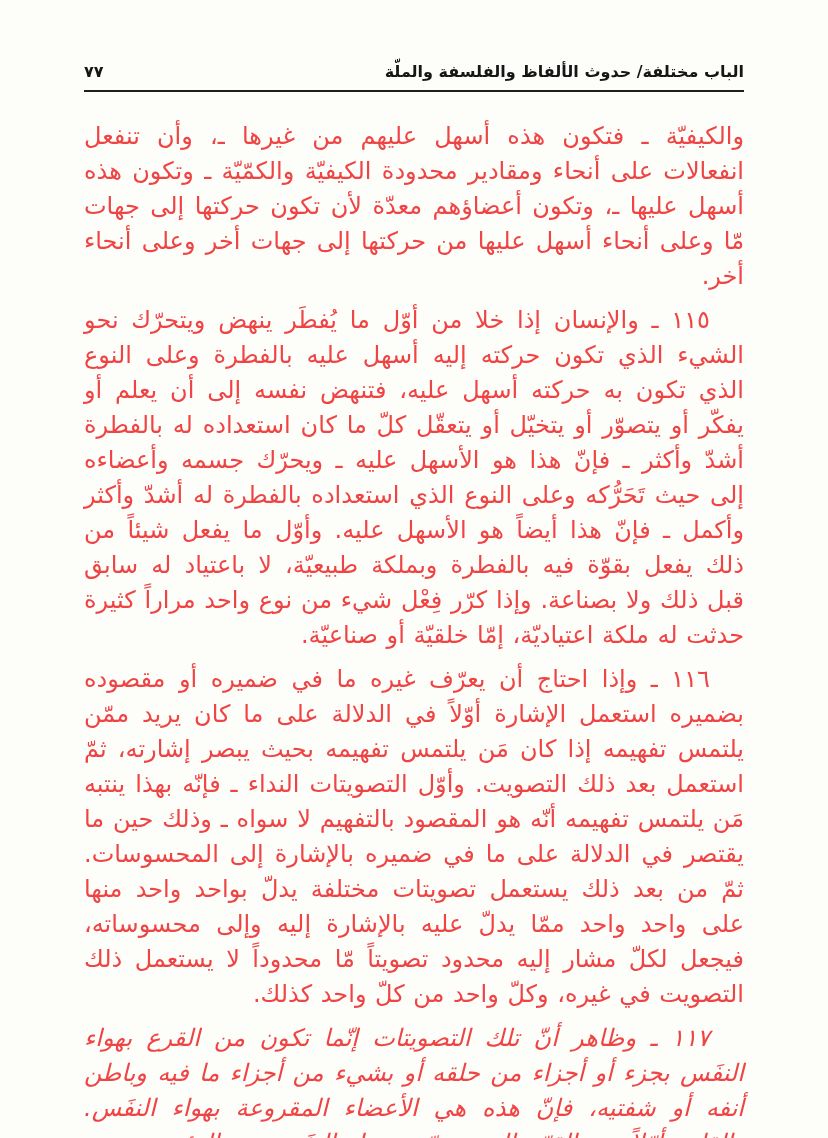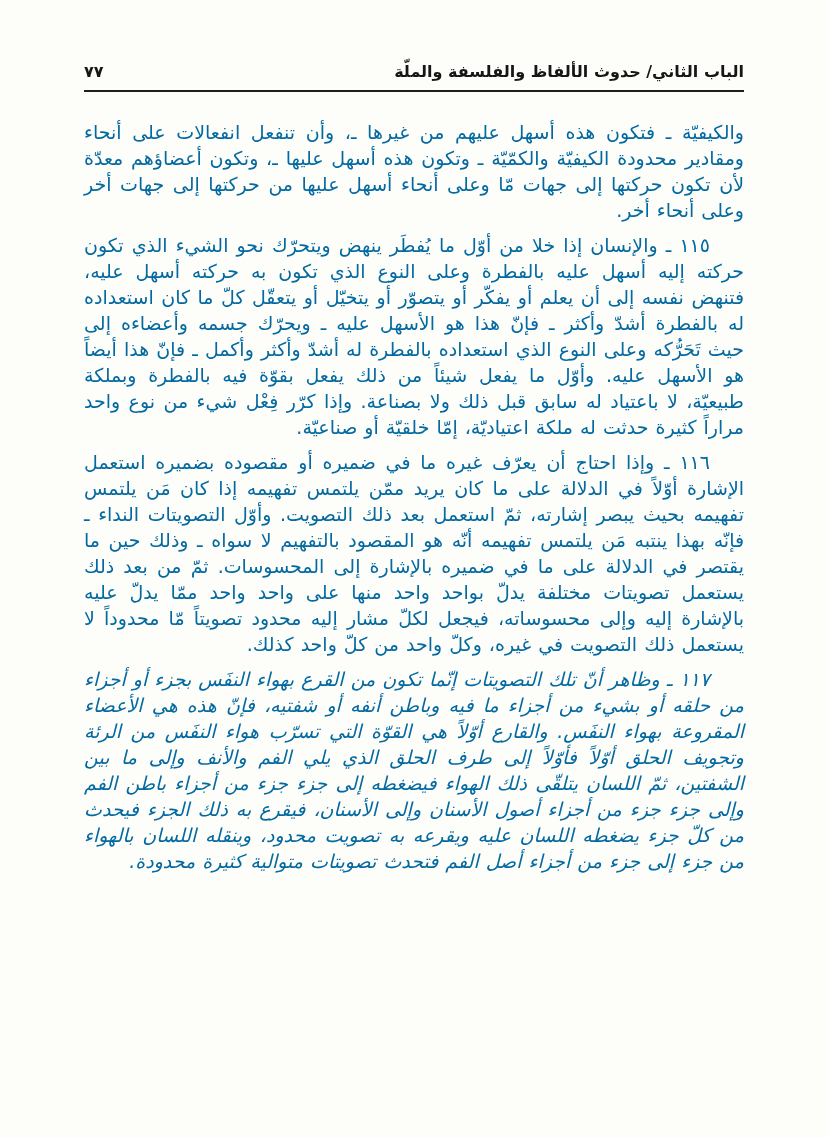--- a/index.html
+++ b/index.html
@@ -33,39 +33,39 @@
   }
   .header-rule {
     border: 0;
     border-top: 2px solid #1e1e1e;
     margin: 9px 0 0 0;
   }
   .body-text {
     margin-top: 27px;
   }
   .para {
-    font-size: 19px;
-    line-height: 26px;
+    font-size: 24px;
+    line-height: 35px;
     text-align: justify;
     margin: 0 0 9px 0;
-    color: #0369a1;
+    color: #ef4444;
     word-spacing: 1px;
   }
   .para.indent {
     text-indent: 34px;
   }
   .para:last-child { margin-bottom: 0; font-style: italic; }
 </style>
 </head>
 <body>
 
 <div class="page">
 
   <div class="header">
-    <div class="running-title">الباب الثاني/ حدوث الألفاظ والفلسفة والملّة</div>
+    <div class="running-title">الباب مختلفة/ حدوث الألفاظ والفلسفة والملّة</div>
     <div class="page-number">٧٧</div>
   </div>
 
   <hr class="header-rule">
 
   <div class="body-text">
     <p class="para">والكيفيّة ـ فتكون هذه أسهل عليهم من غيرها ـ، وأن تنفعل انفعالات على أنحاء ومقادير محدودة الكيفيّة والكمّيّة ـ وتكون هذه أسهل عليها ـ، وتكون أعضاؤهم معدّة لأن تكون حركتها إلى جهات مّا وعلى أنحاء أسهل عليها من حركتها إلى جهات أخر وعلى أنحاء أخر.</p>
     <p class="para indent">١١٥ ـ والإنسان إذا خلا من أوّل ما يُفطَر ينهض ويتحرّك نحو الشيء الذي تكون حركته إليه أسهل عليه بالفطرة وعلى النوع الذي تكون به حركته أسهل عليه، فتنهض نفسه إلى أن يعلم أو يفكّر أو يتصوّر أو يتخيّل أو يتعقّل كلّ ما كان استعداده له بالفطرة أشدّ وأكثر ـ فإنّ هذا هو الأسهل عليه ـ ويحرّك جسمه وأعضاءه إلى حيث تَحَرُّكه وعلى النوع الذي استعداده بالفطرة له أشدّ وأكثر وأكمل ـ فإنّ هذا أيضاً هو الأسهل عليه. وأوّل ما يفعل شيئاً من ذلك يفعل بقوّة فيه بالفطرة وبملكة طبيعيّة، لا باعتياد له سابق قبل ذلك ولا بصناعة. وإذا كرّر فِعْل شيء من نوع واحد مراراً كثيرة حدثت له ملكة اعتياديّة، إمّا خلقيّة أو صناعيّة.</p>
     <p class="para indent">١١٦ ـ وإذا احتاج أن يعرّف غيره ما في ضميره أو مقصوده بضميره استعمل الإشارة أوّلاً في الدلالة على ما كان يريد ممّن يلتمس تفهيمه إذا كان مَن يلتمس تفهيمه بحيث يبصر إشارته، ثمّ استعمل بعد ذلك التصويت. وأوّل التصويتات النداء ـ فإنّه بهذا ينتبه مَن يلتمس تفهيمه أنّه هو المقصود بالتفهيم لا سواه ـ وذلك حين ما يقتصر في الدلالة على ما في ضميره بالإشارة إلى المحسوسات. ثمّ من بعد ذلك يستعمل تصويتات مختلفة يدلّ بواحد واحد منها على واحد واحد ممّا يدلّ عليه بالإشارة إليه وإلى محسوساته، فيجعل لكلّ مشار إليه محدود تصويتاً مّا محدوداً لا يستعمل ذلك التصويت في غيره، وكلّ واحد من كلّ واحد كذلك.</p>
     <p class="para indent">١١٧ ـ وظاهر أنّ تلك التصويتات إنّما تكون من القرع بهواء النفَس بجزء أو أجزاء من حلقه أو بشيء من أجزاء ما فيه وباطن أنفه أو شفتيه، فإنّ هذه هي الأعضاء المقروعة بهواء النفَس. والقارع أوّلاً هي القوّة التي تسرّب هواء النفَس من الرئة وتجويف الحلق أوّلاً فأوّلاً إلى طرف الحلق الذي يلي الفم والأنف وإلى ما بين الشفتين، ثمّ اللسان يتلقّى ذلك الهواء فيضغطه إلى جزء جزء من أجزاء باطن الفم وإلى جزء جزء من أجزاء أصول الأسنان وإلى الأسنان، فيقرع به ذلك الجزء فيحدث من كلّ جزء يضغطه اللسان عليه ويقرعه به تصويت محدود، وينقله اللسان بالهواء من جزء إلى جزء من أجزاء أصل الفم فتحدث تصويتات متوالية كثيرة محدودة.</p>

